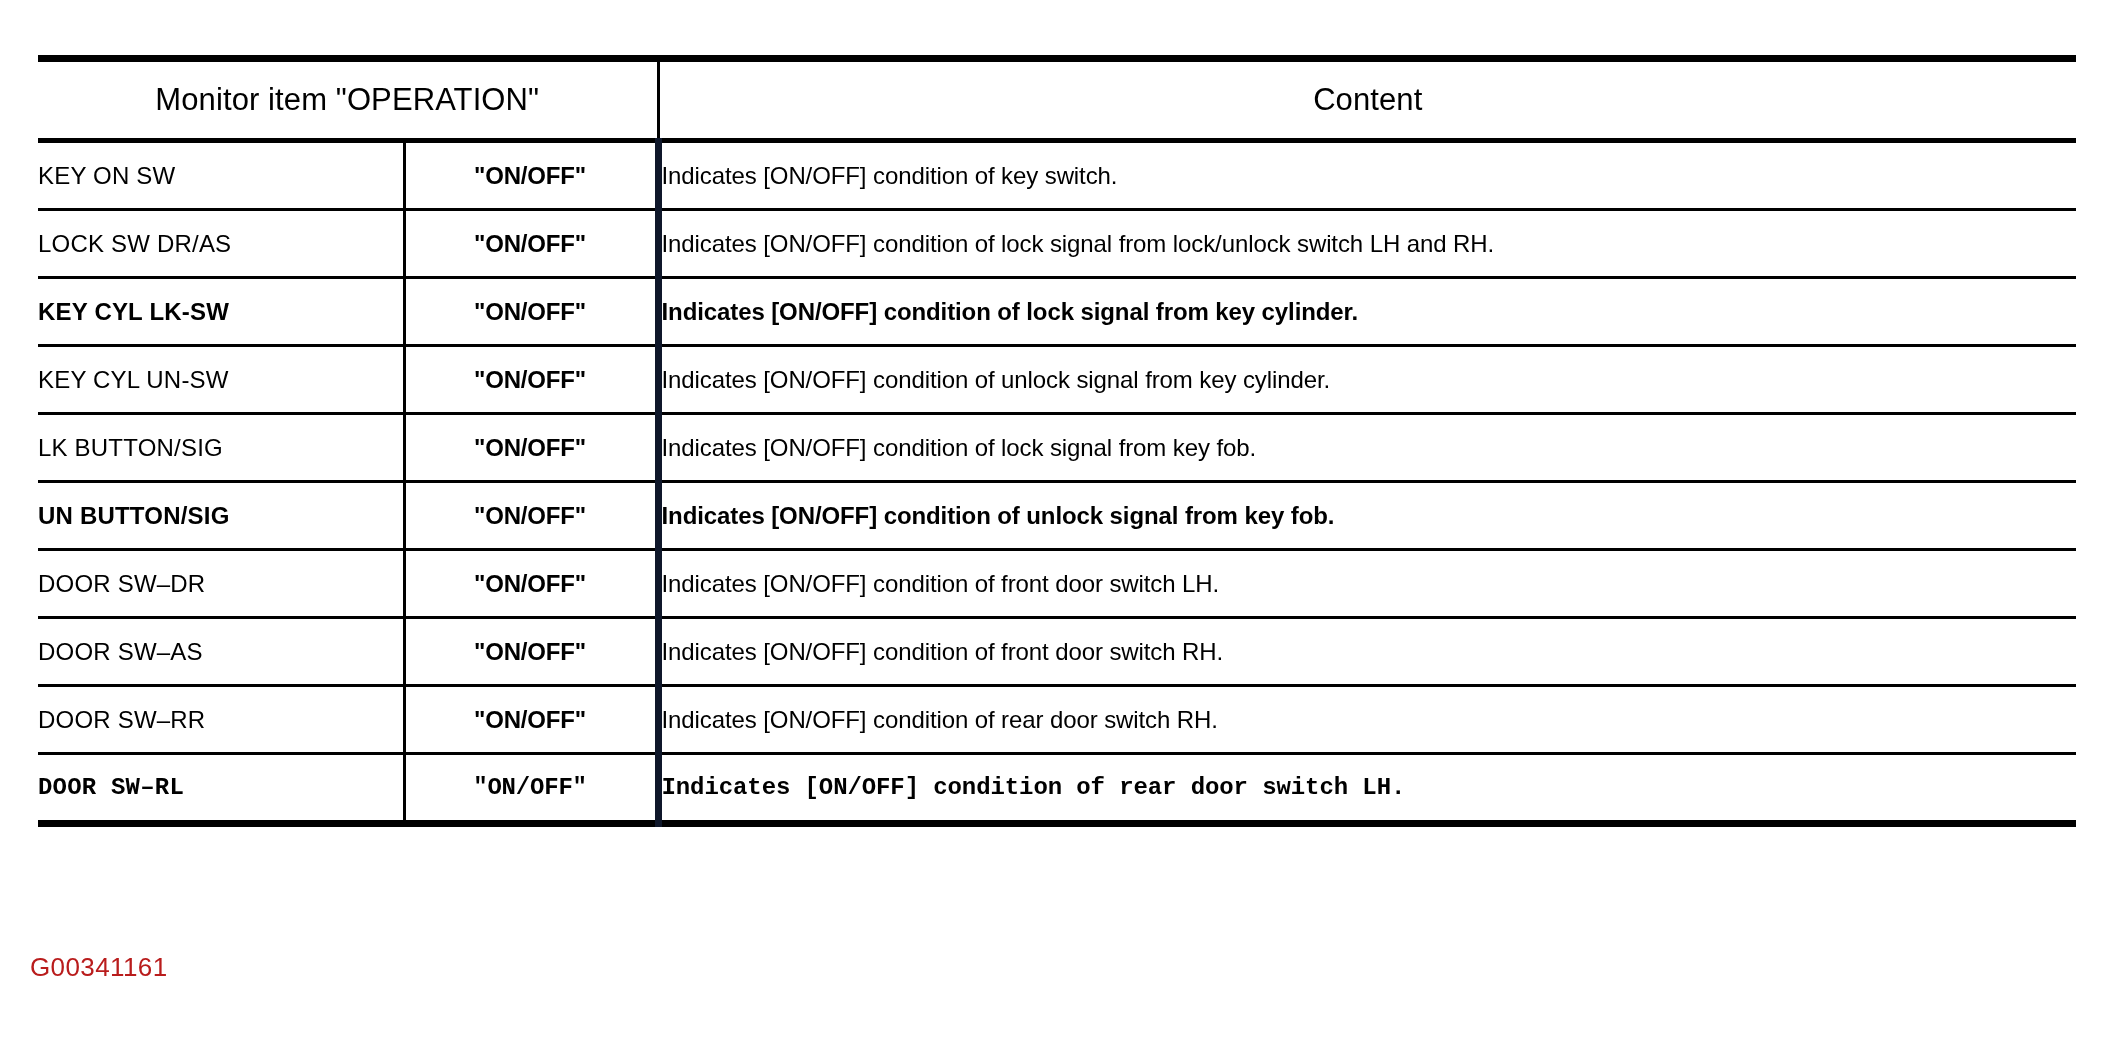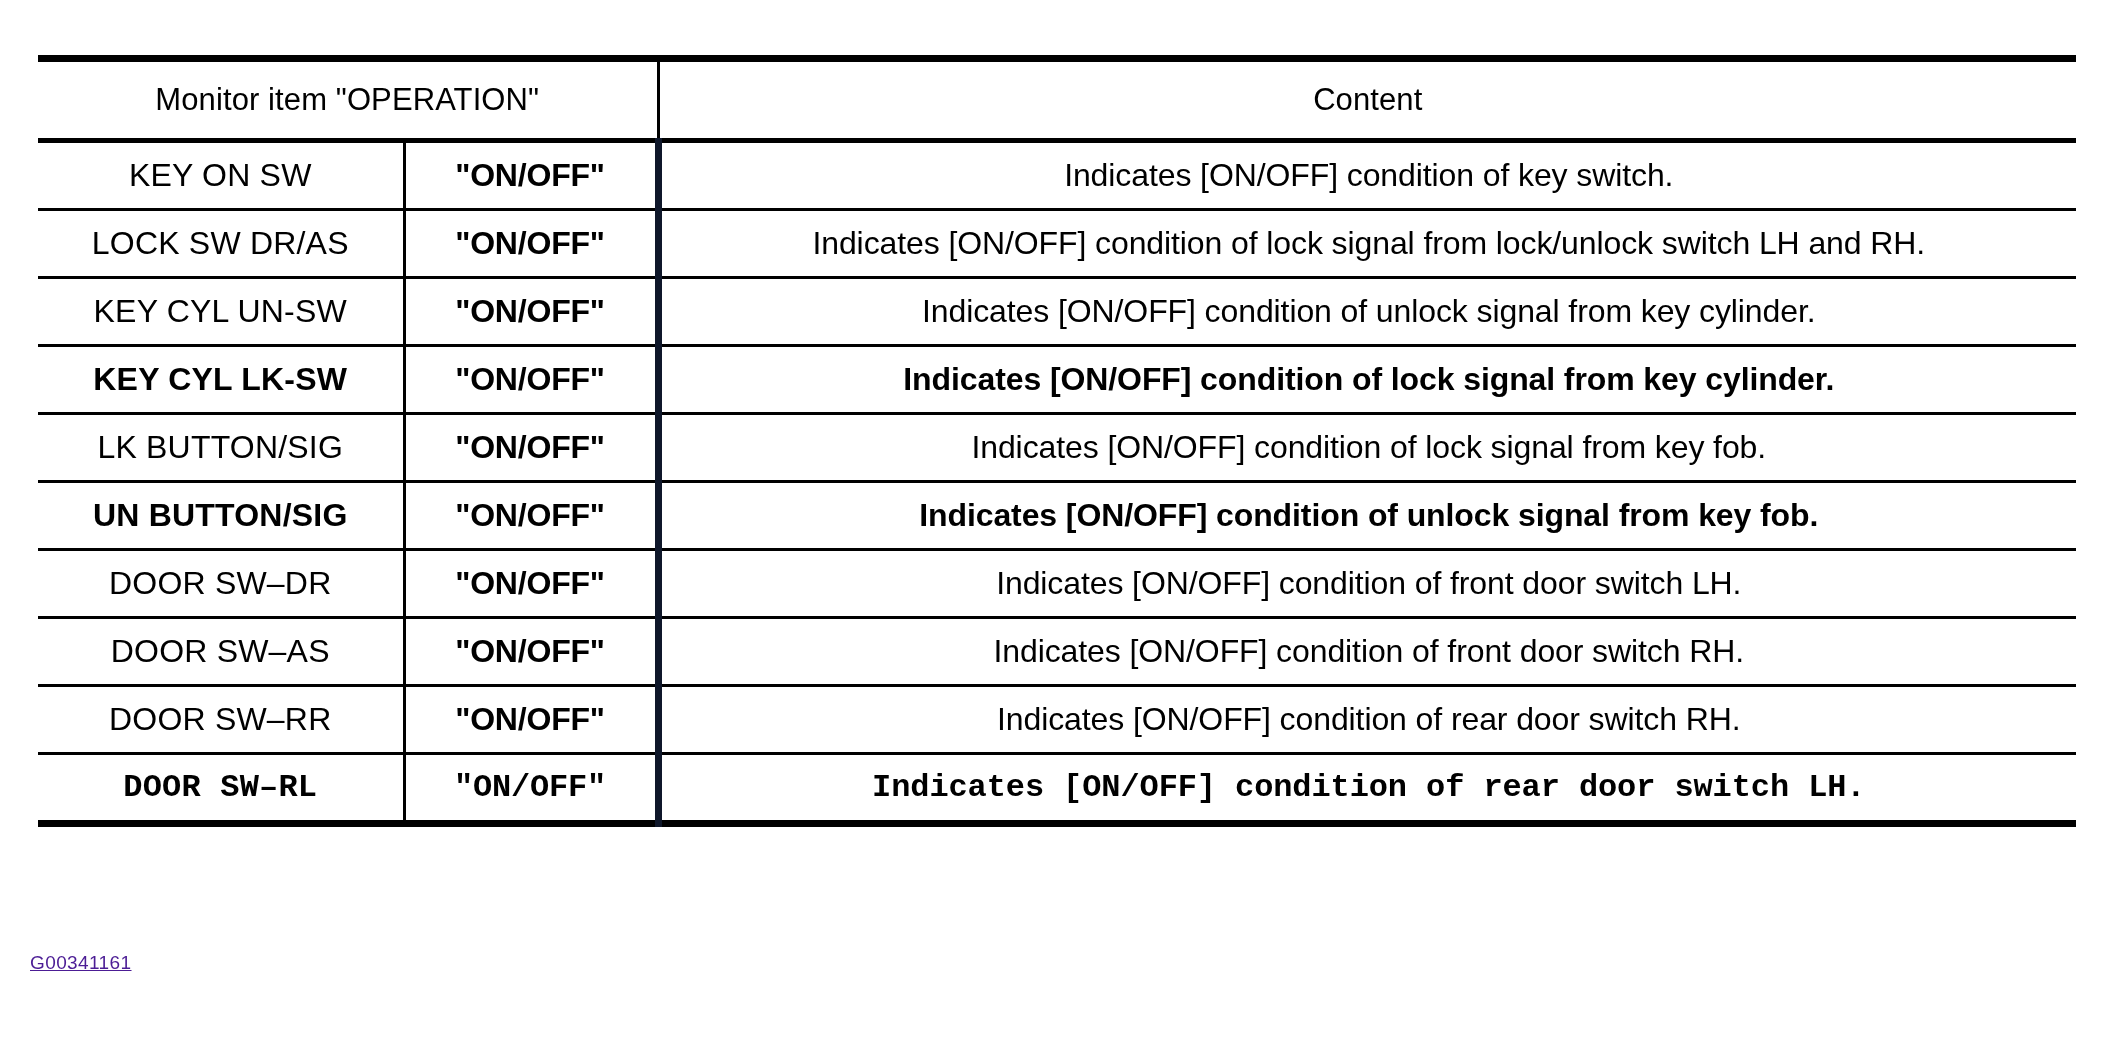--- a/index.html
+++ b/index.html
@@ -63,26 +63,25 @@
     text-align: center;
   }
   th.head-content {
     text-align: center;
     border-left: 3px solid #000;
   }
 
   
   tr.data-row td {
     height: 65px;
-    font-size: 32px;
+    font-size: 24px;
     vertical-align: middle;
     border-bottom: 3px solid #000;
     padding: 0;
     line-height: 1.05;
-    text-align: center;
   }
   tr.data-row:last-child td {
     border-bottom: none;
     font-family: Liberation Mono, monospace;
   }
 
   td.cell-item {
     text-align: left;
     padding-left: 16px;
     letter-spacing: 0.2px;
@@ -107,24 +106,23 @@
   }
   tr.data-row.ink-heavy td.cell-state {
     font-weight: bold;
   }
 
   
   .figure-id {
     position: absolute;
     left: 30px;
     top: 952px;
-    font-size: 19px;
+    font-size: 26px;
     letter-spacing: 0.4px;
-    color: #4c1d95;
-    text-decoration: underline;
+    color: #b91c1c;
   }
 </style>
 </head>
 <body>
 
 <div class="page">
 
   <div class="table-wrap">
     <table class="spec-table">
       <colgroup>
@@ -142,29 +140,29 @@
       <tr class="data-row">
             <td class="cell-item">KEY ON SW</td>
             <td class="cell-state">"ON/OFF"</td>
             <td class="cell-content">Indicates [ON/OFF] condition of key switch.</td>
           </tr>
           <tr class="data-row">
             <td class="cell-item">LOCK SW DR/AS</td>
             <td class="cell-state">"ON/OFF"</td>
             <td class="cell-content">Indicates [ON/OFF] condition of lock signal from lock/unlock switch LH and RH.</td>
           </tr>
+          <tr class="data-row ink-heavy">
+            <td class="cell-item">KEY CYL LK-SW</td>
+            <td class="cell-state">"ON/OFF"</td>
+            <td class="cell-content">Indicates [ON/OFF] condition of lock signal from key cylinder.</td>
+          </tr>
           <tr class="data-row">
             <td class="cell-item">KEY CYL UN-SW</td>
             <td class="cell-state">"ON/OFF"</td>
             <td class="cell-content">Indicates [ON/OFF] condition of unlock signal from key cylinder.</td>
-          </tr>
-          <tr class="data-row ink-heavy">
-            <td class="cell-item">KEY CYL LK-SW</td>
-            <td class="cell-state">"ON/OFF"</td>
-            <td class="cell-content">Indicates [ON/OFF] condition of lock signal from key cylinder.</td>
           </tr>
           <tr class="data-row">
             <td class="cell-item">LK BUTTON/SIG</td>
             <td class="cell-state">"ON/OFF"</td>
             <td class="cell-content">Indicates [ON/OFF] condition of lock signal from key fob.</td>
           </tr>
           <tr class="data-row ink-heavy">
             <td class="cell-item">UN BUTTON/SIG</td>
             <td class="cell-state">"ON/OFF"</td>
             <td class="cell-content">Indicates [ON/OFF] condition of unlock signal from key fob.</td>

